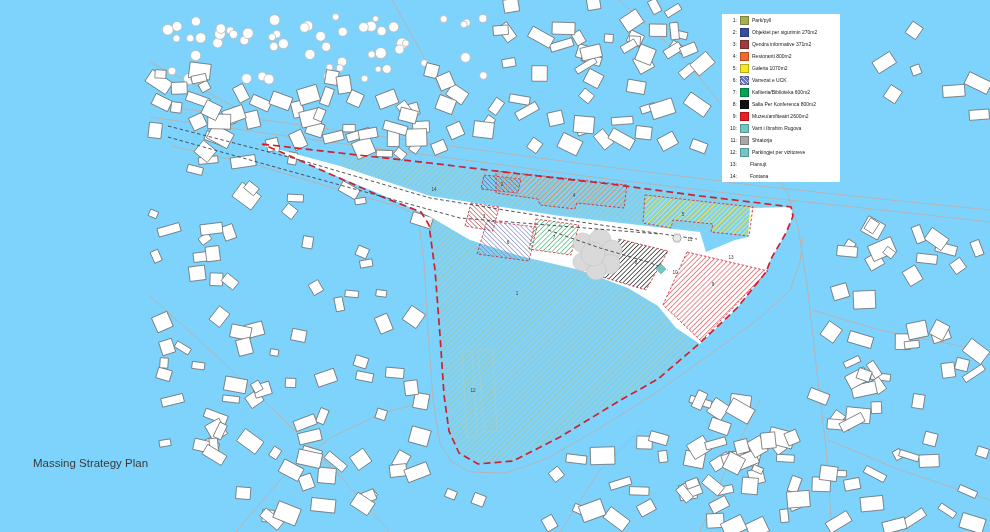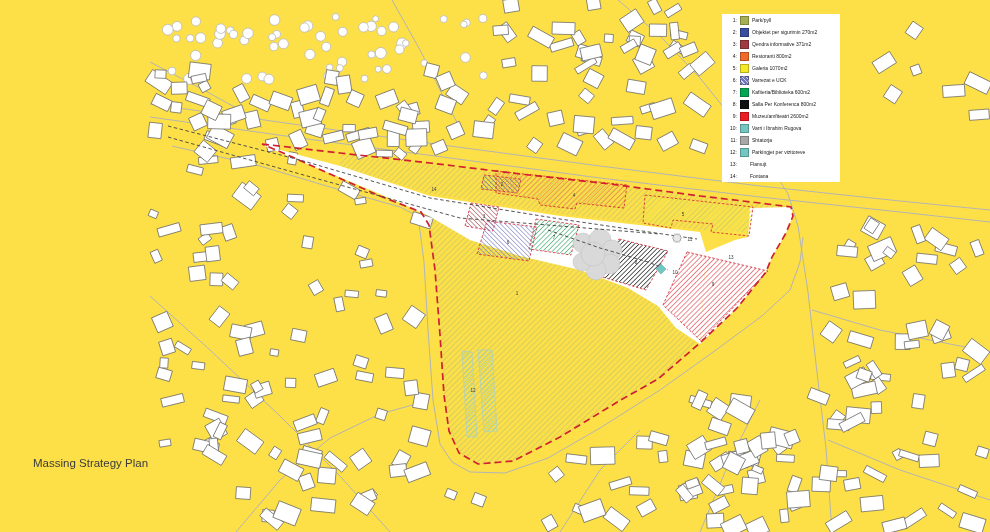--- a/index.html
+++ b/index.html
@@ -1,16 +1,16 @@
 <!DOCTYPE html>
 <html><head>
 <meta charset="utf-8">
 <style>
   html,body{margin:0;padding:0;background:#fff;}
-  .stage{position:relative;width:990px;height:532px;background:#fde047;overflow:hidden;
+  .stage{position:relative;width:990px;height:532px;background:#7dd3fc;overflow:hidden;
          font-family:"Liberation Sans",sans-serif;}
   #map{position:absolute;left:0;top:0;}
   .legend{position:absolute;left:722px;top:14px;width:118px;background:#fff;
           font-size:5px;color:#1a1a1a;line-height:1;}
   .legend-row{display:flex;align-items:center;height:12px;}
   .legend-num{width:15px;text-align:right;flex:0 0 15px;}
   .legend-swatch{width:7px;height:7px;margin-left:3px;flex:0 0 7px;border:0.5px solid rgba(0,0,0,.25);}
   .legend-swatch.empty{border:none;background:transparent;}
   .legend-label{margin-left:3px;white-space:nowrap;}
   .caption{position:absolute;left:33px;top:457px;font-size:11.5px;color:#3b3b3b;}

